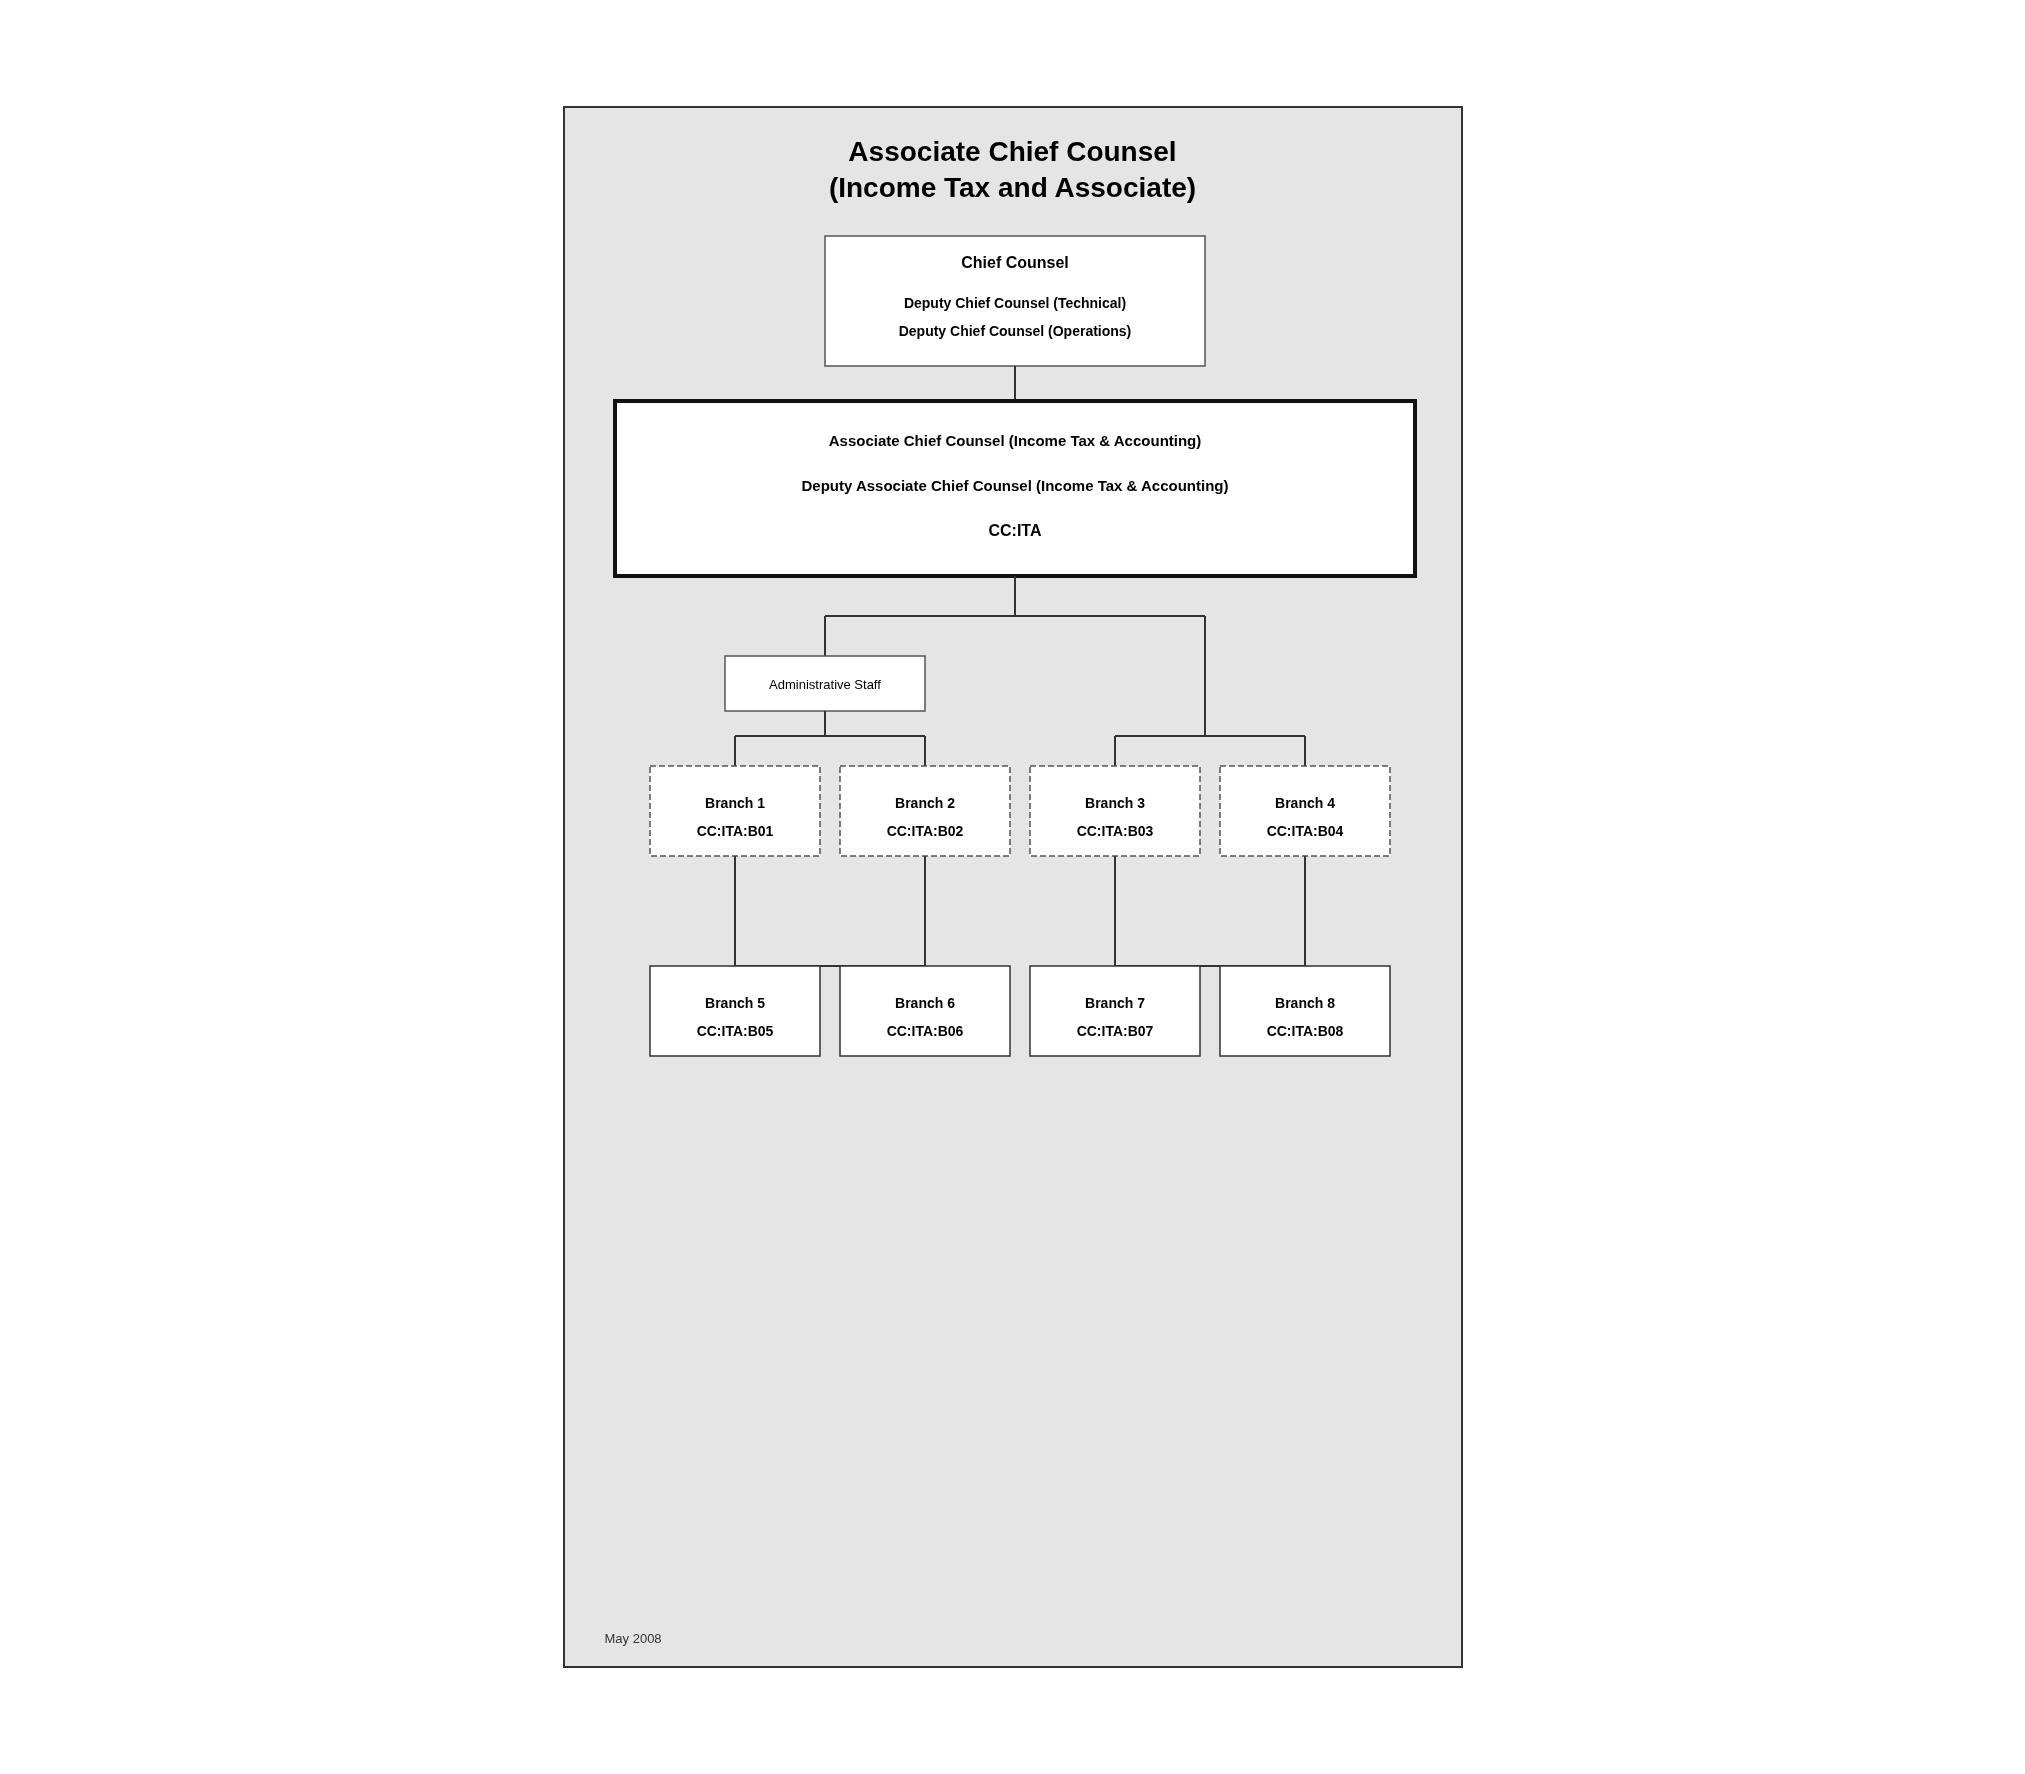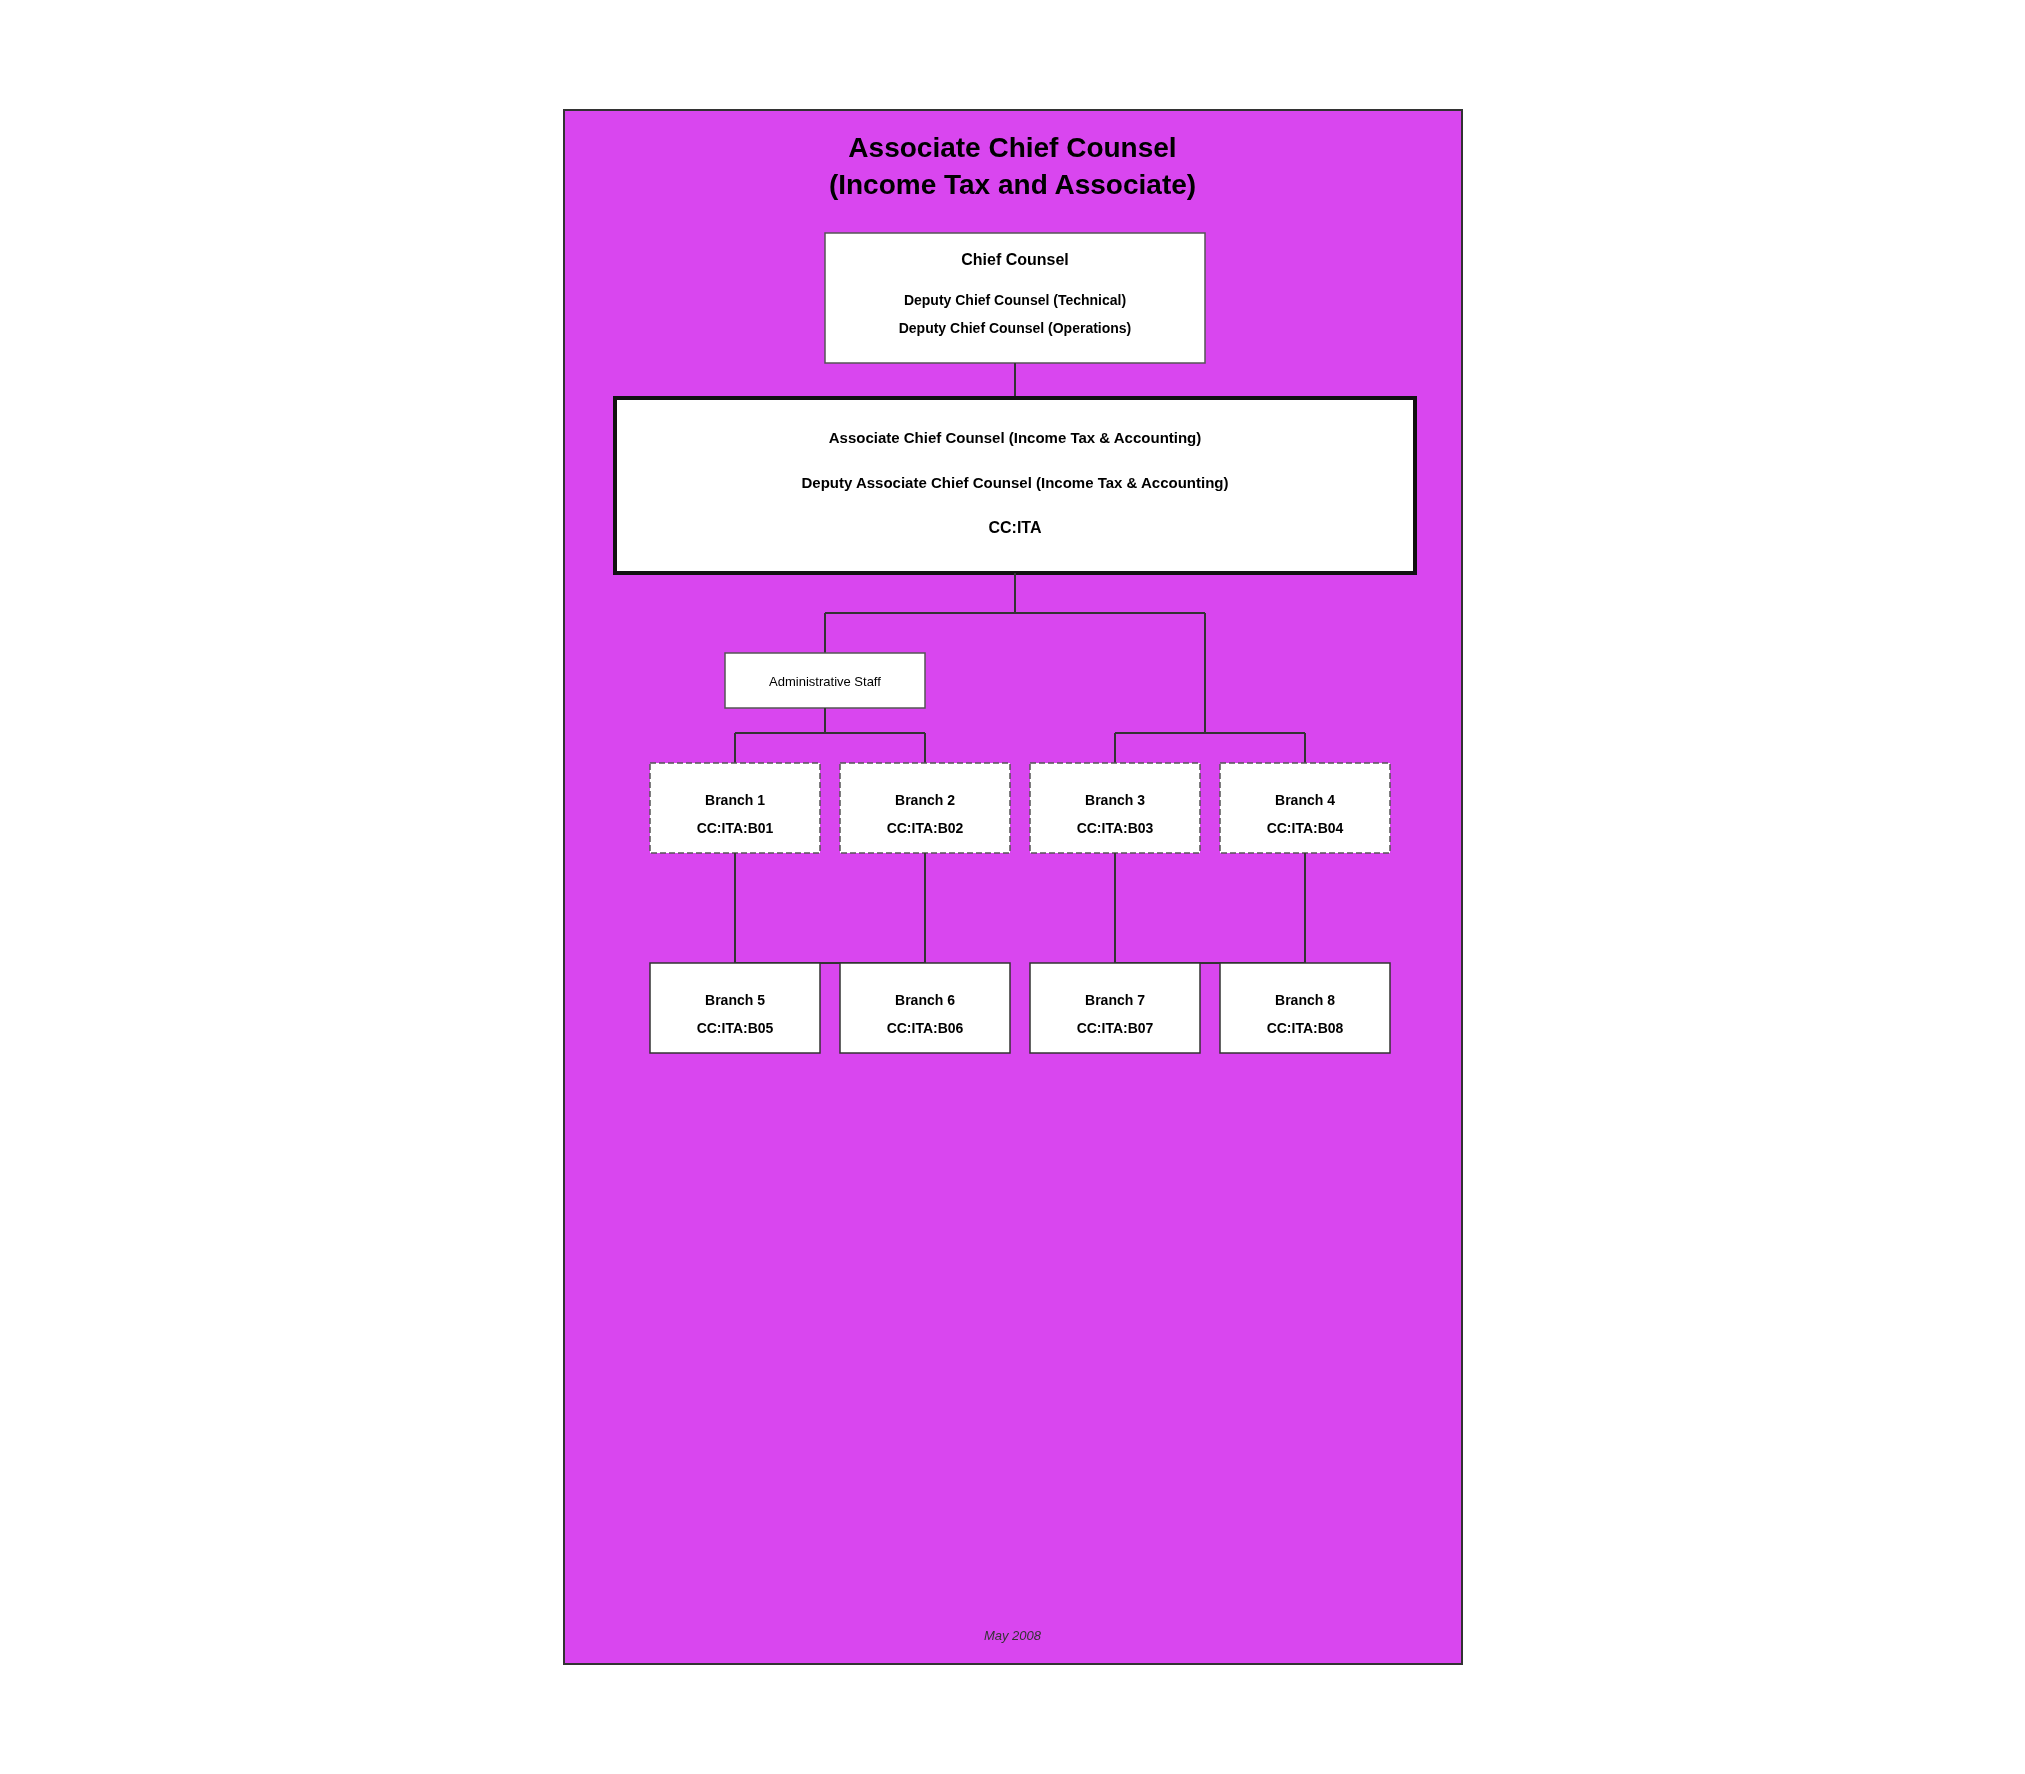--- a/index.html
+++ b/index.html
@@ -14,40 +14,39 @@
       display: flex;
       justify-content: center;
       align-items: center;
       min-height: 100vh;
       padding: 20px;
     }
 
     .page-container {
       width: 900px;
       border: 2px solid #333;
-      padding: 19px 40px 20px 40px;
-      background: #d946ef;
+      padding: 26px 40px 20px 40px;
+      background: #e5e5e5;
       position: relative;
     }
 
     .main-title {
       text-align: center;
       font-size: 28px;
       font-weight: bold;
       margin-bottom: 30px;
       line-height: 1.3;
     }
 
     
     .footer {
-      text-align: center;
+      text-align: left;
       font-size: 13px;
       color: #333;
       margin-top: 15px;
-      font-style: italic;
     }
 
   </style>
 </head>
 <body>
 
 <div class="page-container">
 
   <h1 class="main-title">
     <span>Associate Chief Counsel</span><br>

